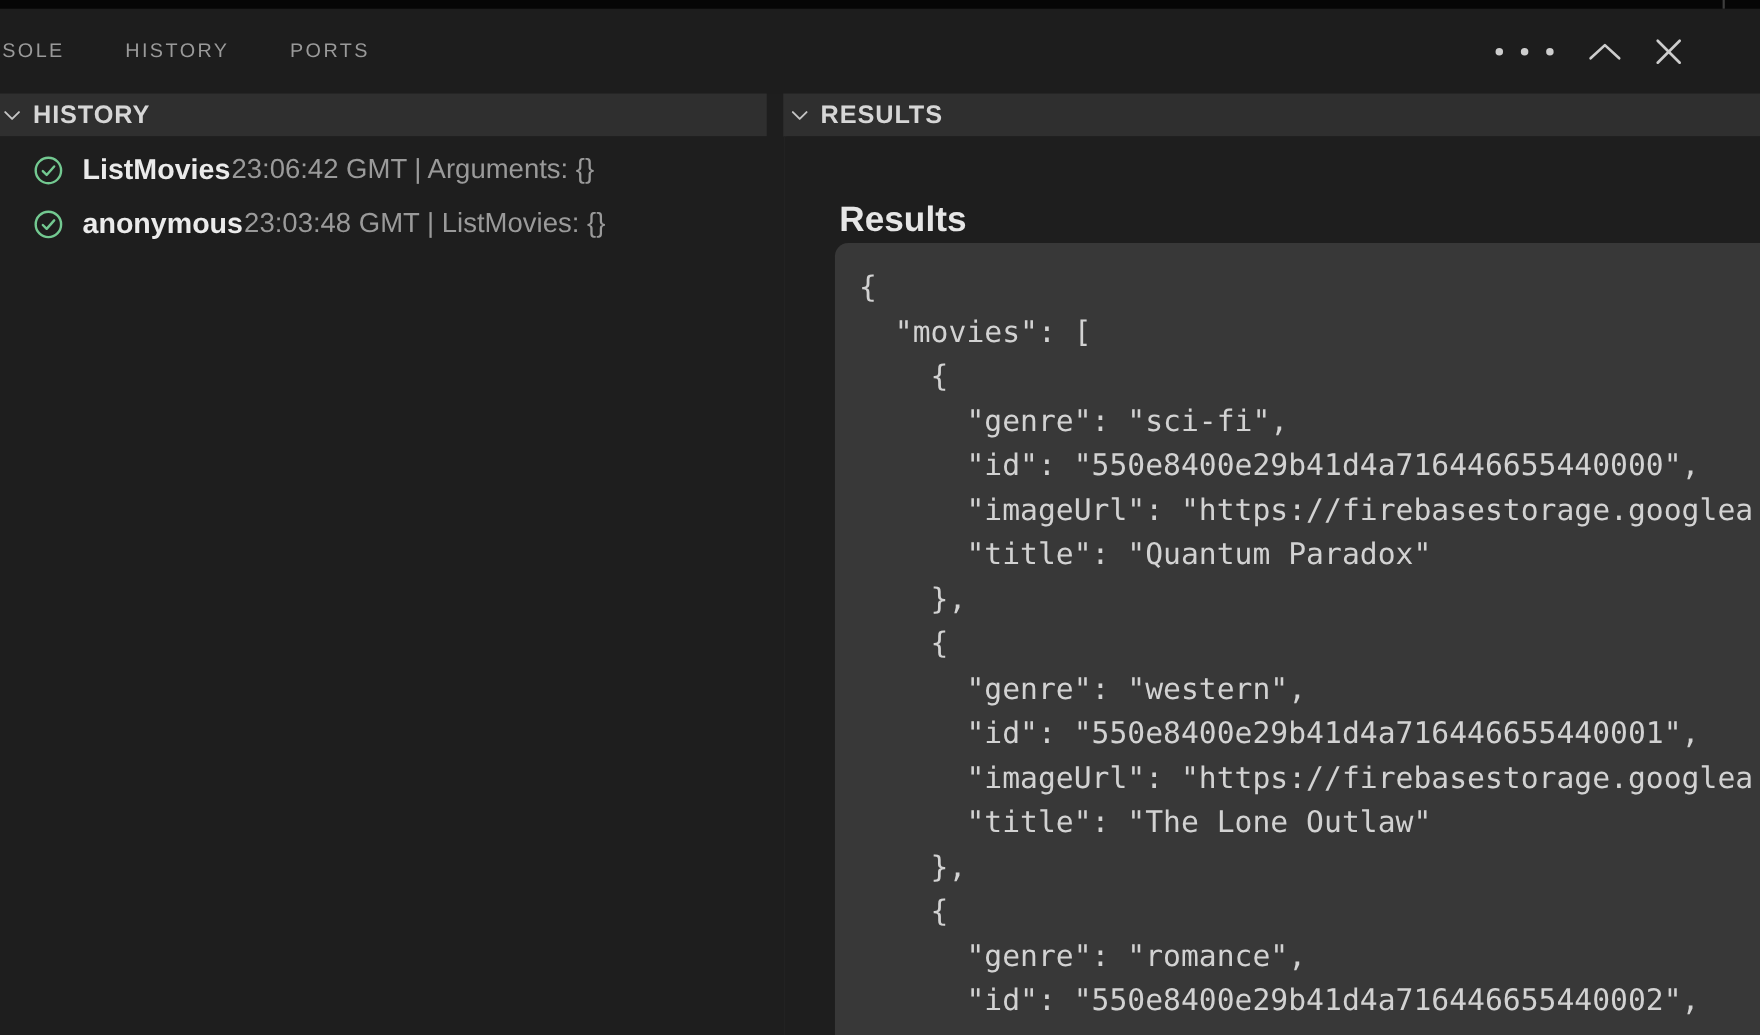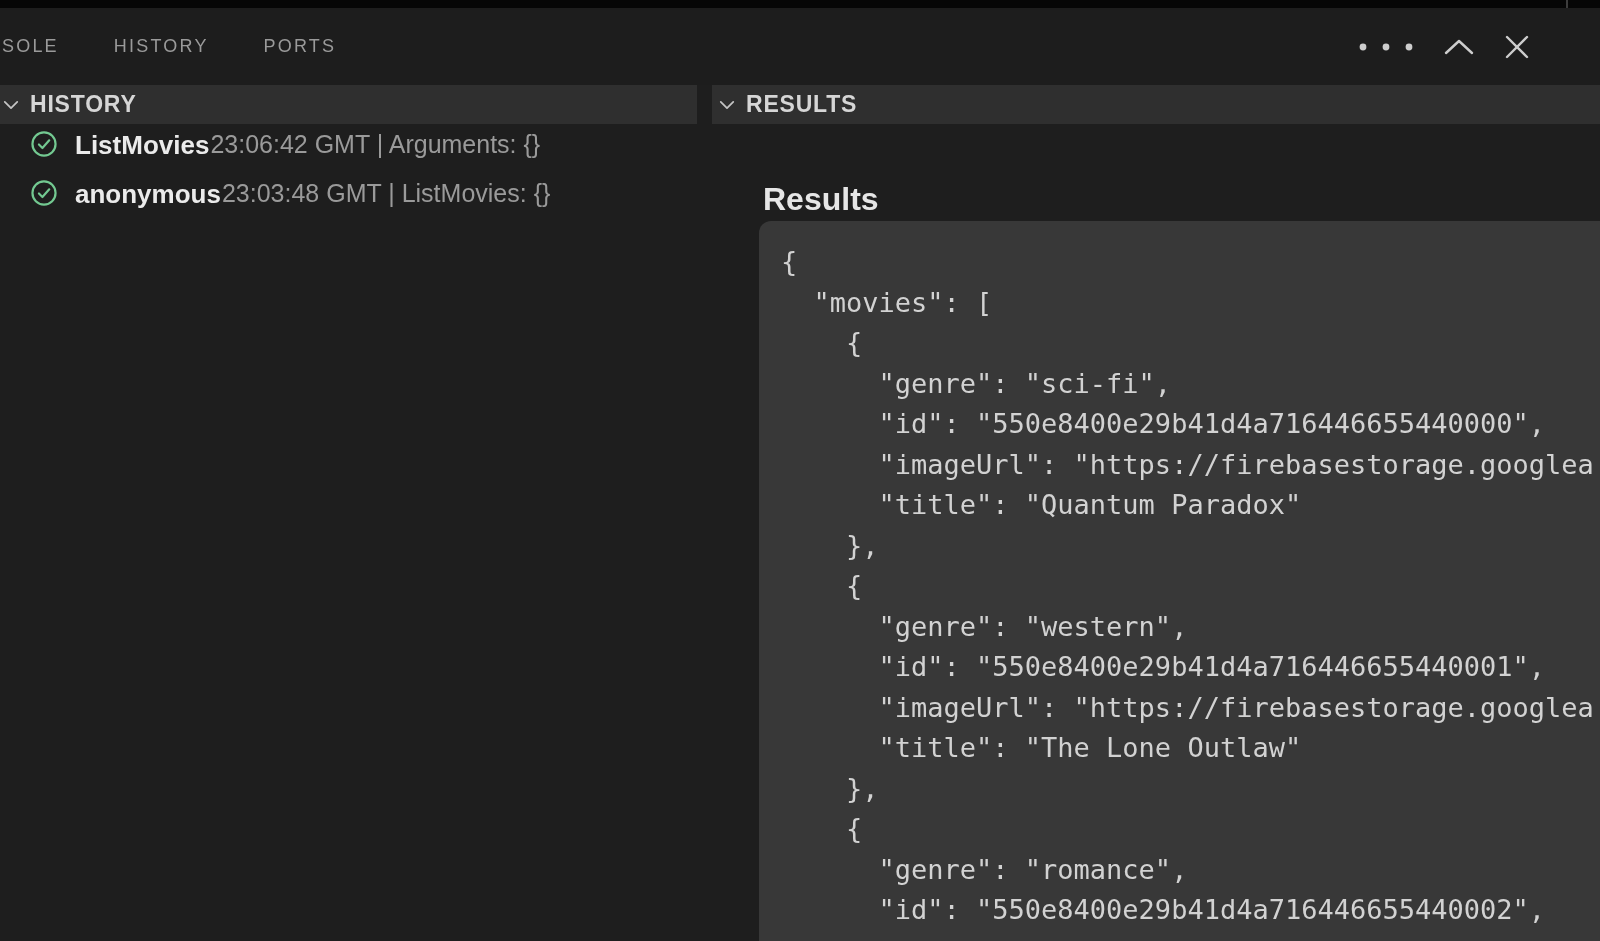--- a/index.html
+++ b/index.html
@@ -64,21 +64,21 @@
     position: absolute; top: 124px; bottom: 0; left: 713px; width: 2px;
     background: #343434;
   }
 
   
   .history-body {
     position: absolute; top: 124px; left: 0; width: 697px; bottom: 0;
     background: #1e1e1e; padding-top: 6px;
   }
   .history-item {
-    display: flex; align-items: flex-start; height: 49px;
+    display: flex; align-items: center; height: 49px;
     padding-left: 30px; cursor: pointer;
   }
   .history-item .check { flex: 0 0 auto; margin-right: 17px; display: flex; }
   .history-item .name {
     font-size: 26px; font-weight: 700; color: #ebebeb; white-space: nowrap;
   }
   .history-item .meta {
     font-size: 25px; color: #9a9a9a; margin-left: 1px; white-space: nowrap;
   }
 

